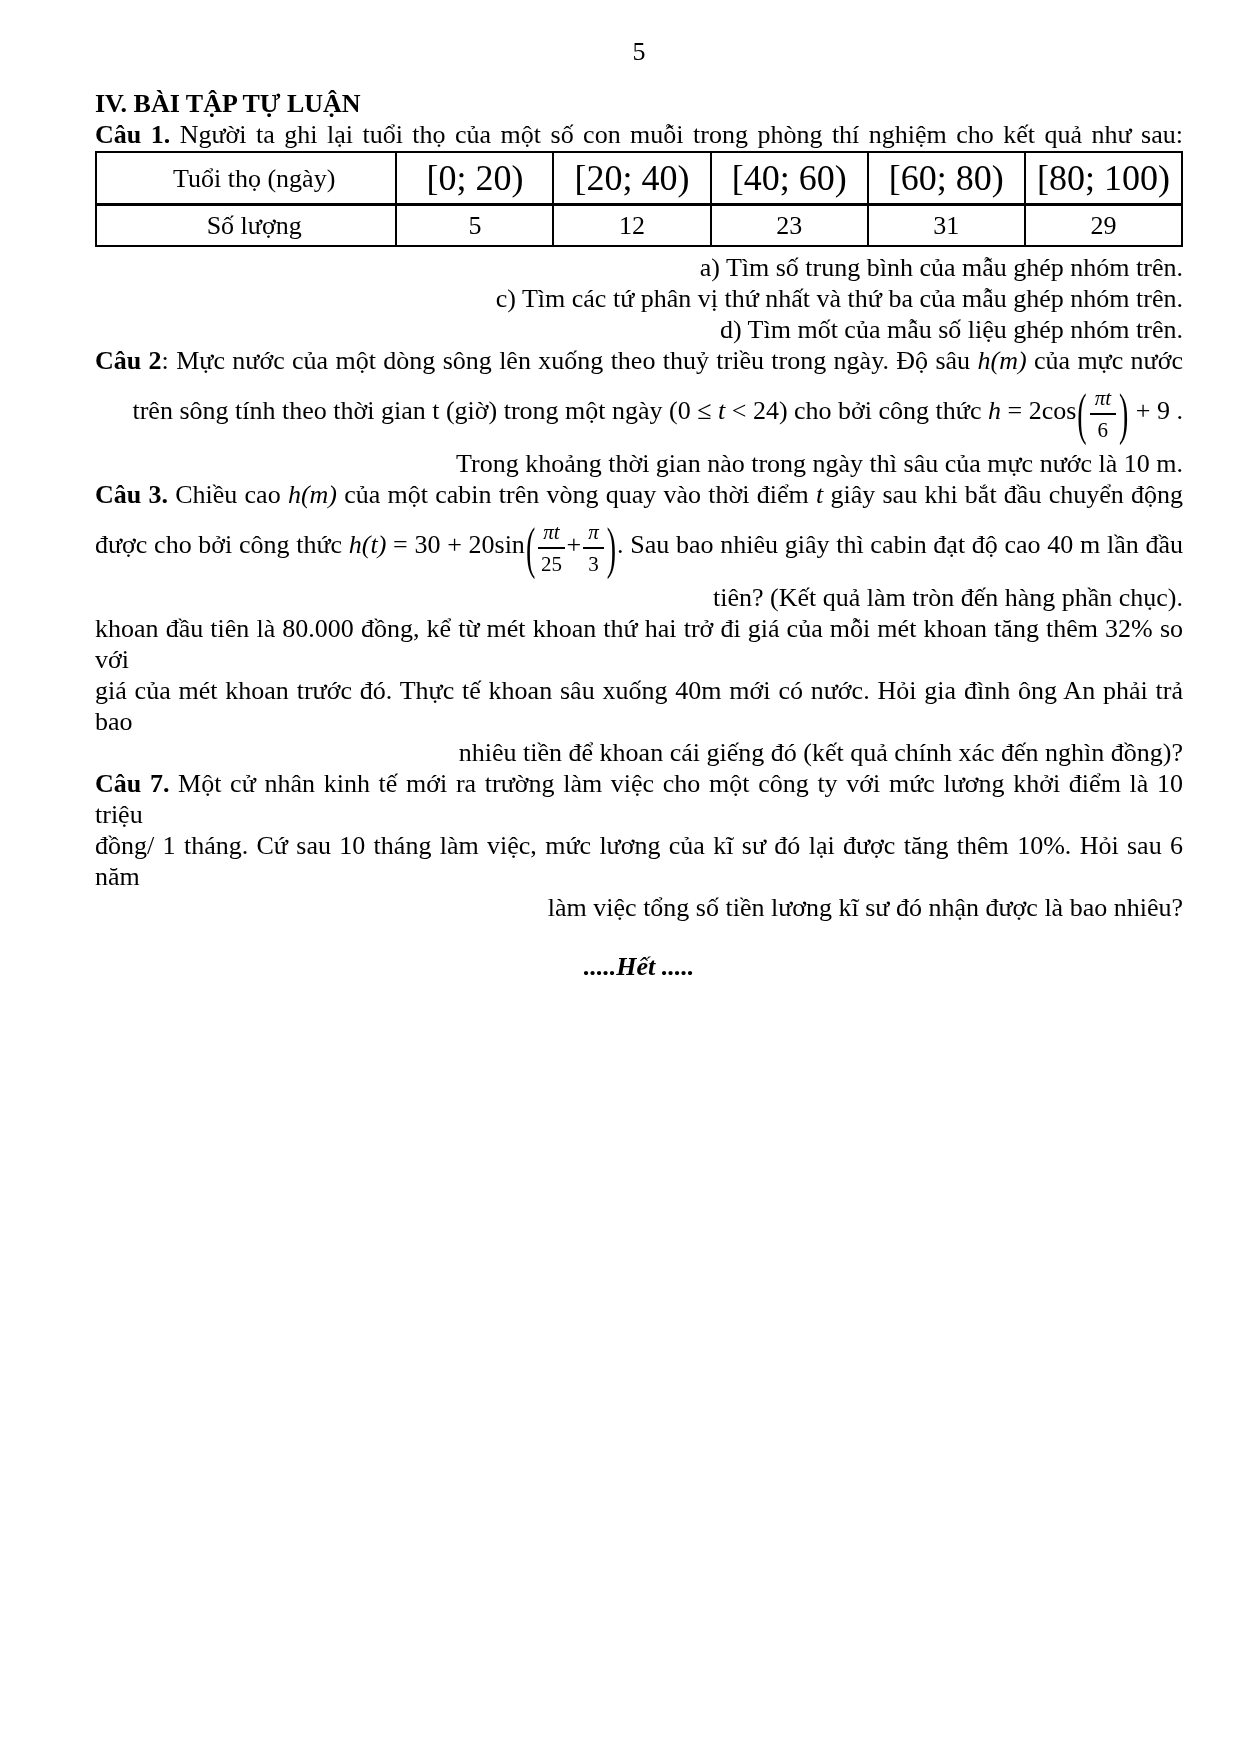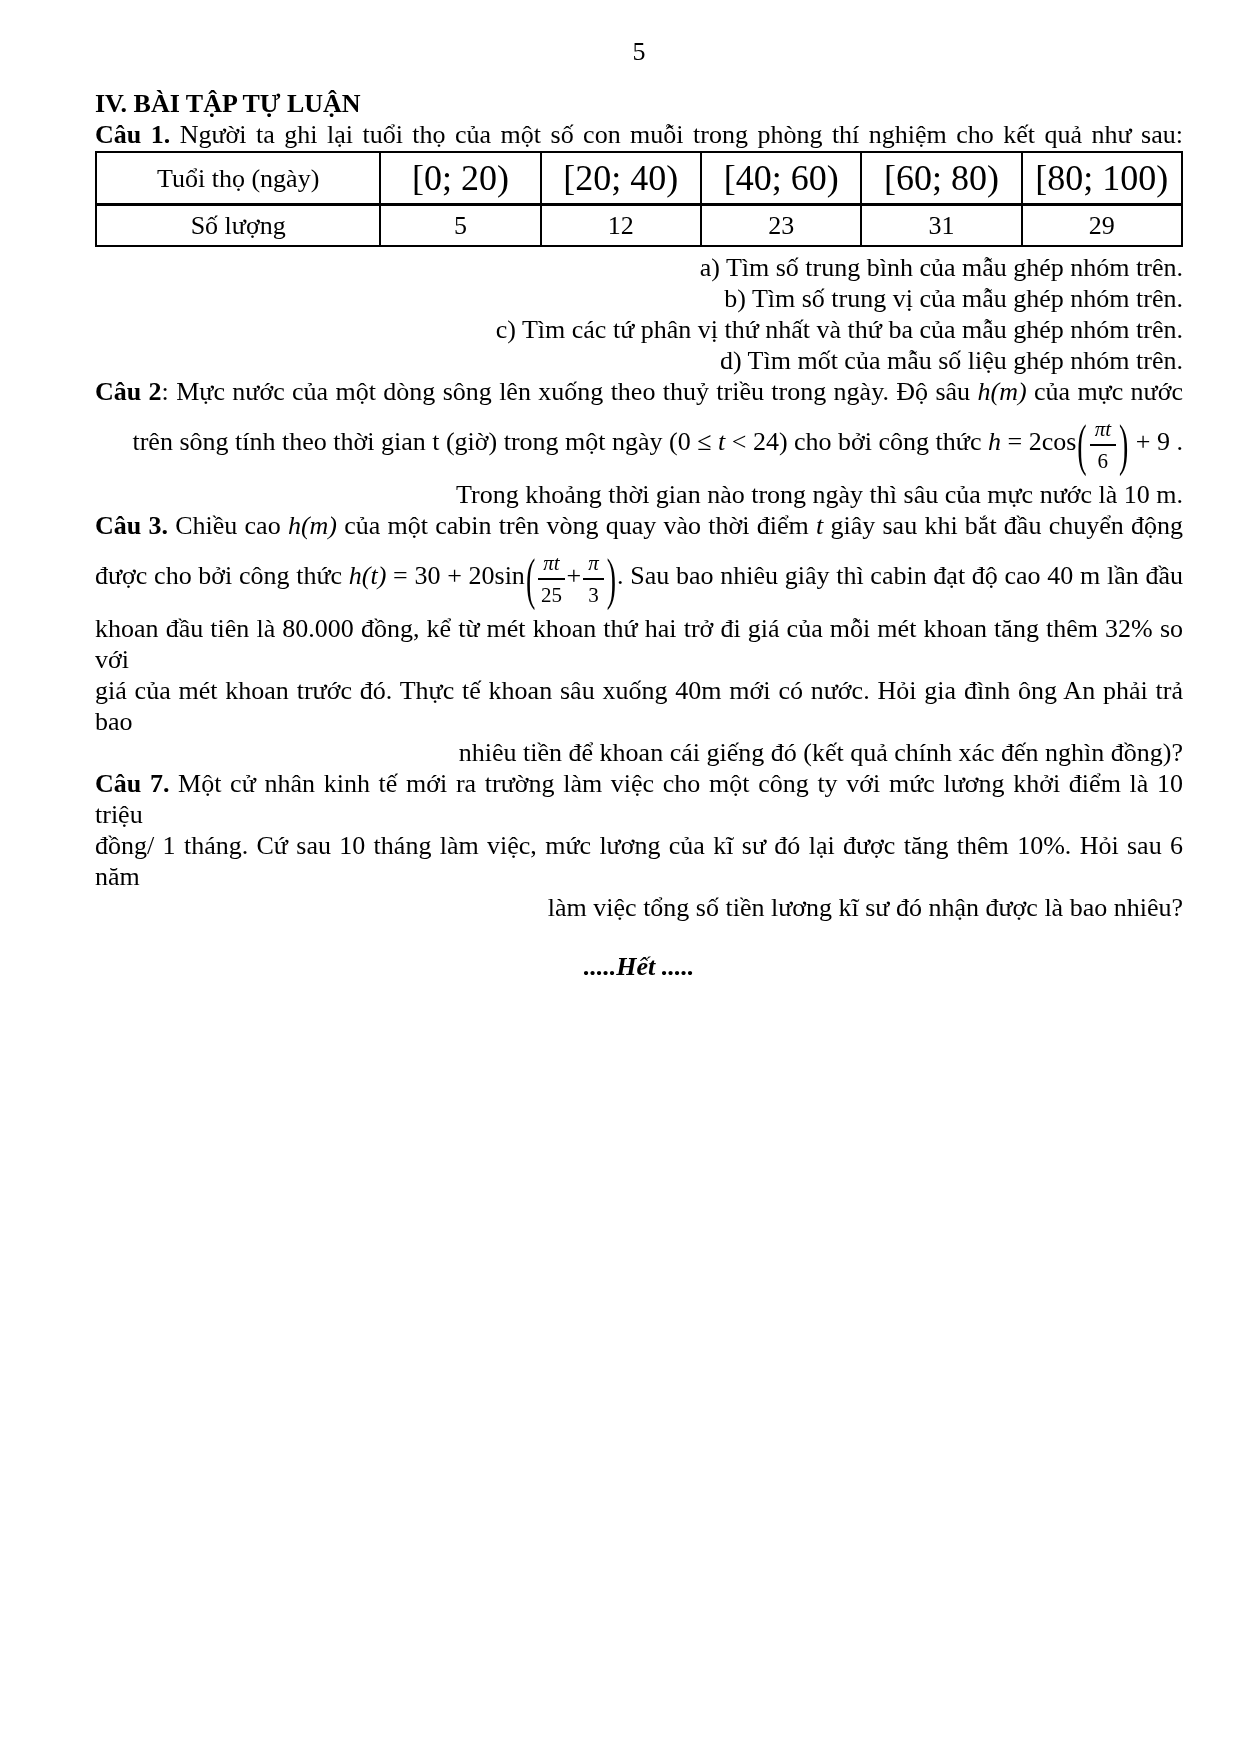--- a/index.html
+++ b/index.html
@@ -14,21 +14,21 @@
   .section-title { font-weight: bold; }
   .jline { text-align: justify; text-align-last: justify; }
   .line { text-align: right; }
   b.qlabel { font-weight: bold; }
   .mi { font-style: italic; }
 
   table.q1t { width: 100%; border-collapse: collapse; margin: 1px 0 0 0; table-layout: fixed; }
   table.q1t td { border: 2px solid #000; text-align: center; vertical-align: middle; padding: 0; }
   table.q1t .hrow td { height: 50px; border-bottom: 3px solid #000; }
   table.q1t .drow td { height: 39px; }
-  table.q1t td.c0 { width: 26%; }
+  table.q1t td.c0 { width: 26%; padding-left: 16px; }
   .interval { font-size: 36px; }
 
   .parts { margin-top: 5px; }
   .parts > div { padding-left: 88px; }
 
   .mline { margin: 2px 0; }
   .mline-mid { min-height: 62px; display: block; }
   .frac {
     display: inline-flex; flex-direction: column; align-items: center;
     vertical-align: middle; font-size: 21px; line-height: 26px; margin: 0 2px;
@@ -72,21 +72,20 @@
         <td>12</td>
         <td>23</td>
         <td>31</td>
         <td>29</td>
       </tr>
     </tbody>
       </table>
 
     <div class="parts">
       <div class="line">a) Tìm số trung bình của mẫu ghép nhóm trên.</div>
-      <div class="line">b) Tìm số trung vị của mẫu ghép nhóm trên.</div>
       <div class="line">c) Tìm các tứ phân vị thứ nhất và thứ ba của mẫu ghép nhóm trên.</div>
       <div class="line">d) Tìm mốt của mẫu số liệu ghép nhóm trên.</div>
     </div>
   </div>
 
   <div class="q2block">
     <div class="jline"><b class="qlabel">Câu 2</b><span>: Mực nước của một dòng sông lên xuống theo thuỷ triều trong ngày. Độ sâu </span><span class="mi">h(m)</span><span> của mực nước</span></div>
     <div class="mline mline-mid line"><span>trên sông  tính theo thời gian t (giờ) trong một ngày </span><span>(0 ≤ </span><span class="mi">t</span><span> &lt; 24)</span><span> cho bởi công thức </span><span class="mi">h</span><span> = 2cos</span><span class="bigparen">(</span><span class="frac">
           <span class="num">πt</span>
           <span class="den">6</span>
@@ -96,20 +95,21 @@
 
   <div class="q3block">
     <div class="jline"><b class="qlabel">Câu 3.</b><span> Chiều cao </span><span class="mi">h(m)</span><span> của một cabin trên vòng quay vào thời điểm </span><span class="mi">t</span><span> giây sau khi bắt đầu chuyển động</span></div>
     <div class="mline mline-mid jline"><span>được cho bởi công thức </span><span class="mi">h(t)</span><span> = 30 + 20sin</span><span class="bigparen">(</span><span class="frac">
           <span class="num">πt</span>
           <span class="den">25</span>
         </span><span>+</span><span class="frac">
           <span class="num">π</span>
           <span class="den">3</span>
         </span><span class="bigparen">)</span><span>. Sau bao nhiêu giây thì cabin đạt độ cao 40 m lần đầu</span></div>
+    <div class="line">tiên? (Kết quả làm tròn đến hàng phần chục).</div>
   </div>
 
   <div class="q4block">
     <div class="jline">khoan đầu tiên là 80.000 đồng, kể từ mét khoan thứ hai trở đi giá của mỗi mét khoan tăng thêm 32% so với</div>
     <div class="jline">giá của mét khoan trước đó. Thực tế khoan sâu xuống 40m mới có nước. Hỏi gia đình ông An phải trả bao</div>
     <div class="line">nhiêu tiền để khoan cái giếng đó (kết quả chính xác đến nghìn đồng)?</div>
   </div>
 
   <div class="q5block">
     <div class="jline"><b class="qlabel">Câu 7.</b><span> Một cử nhân kinh tế mới ra trường làm việc cho một công ty với mức lương khởi điểm là 10 triệu</span></div>

